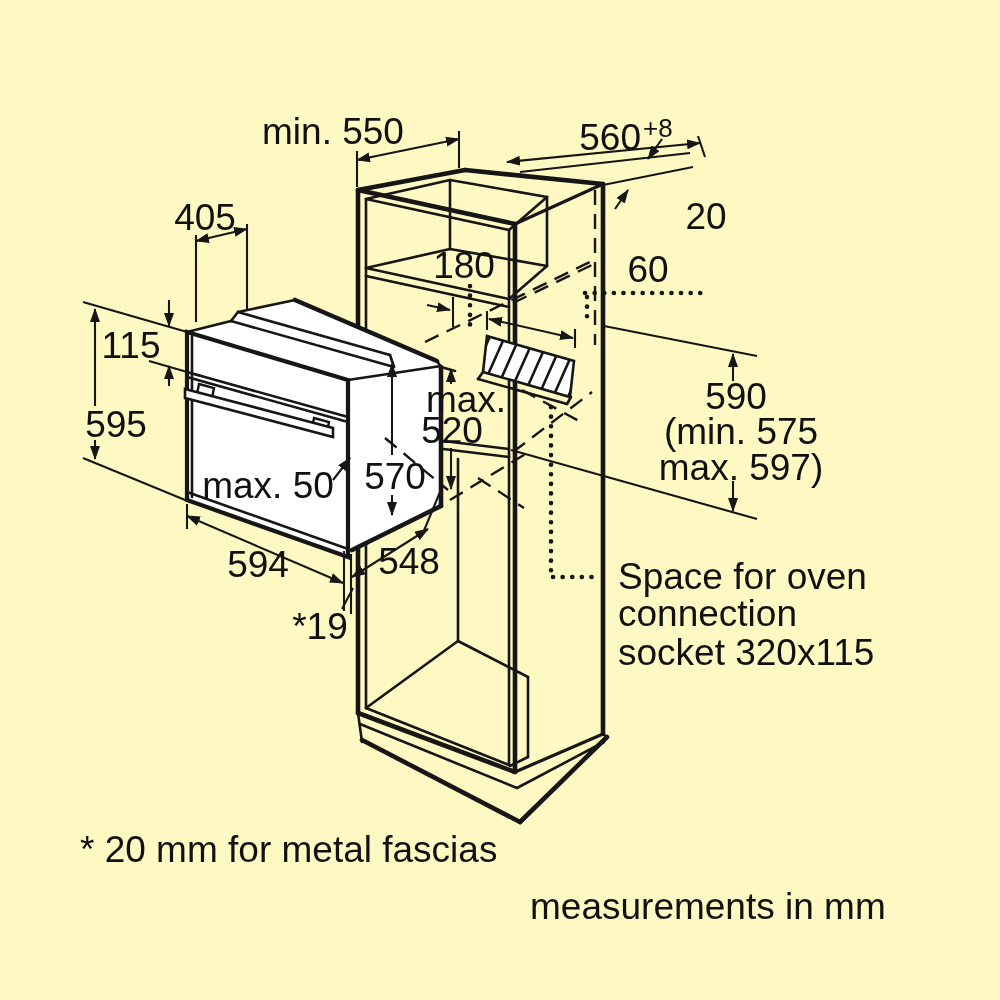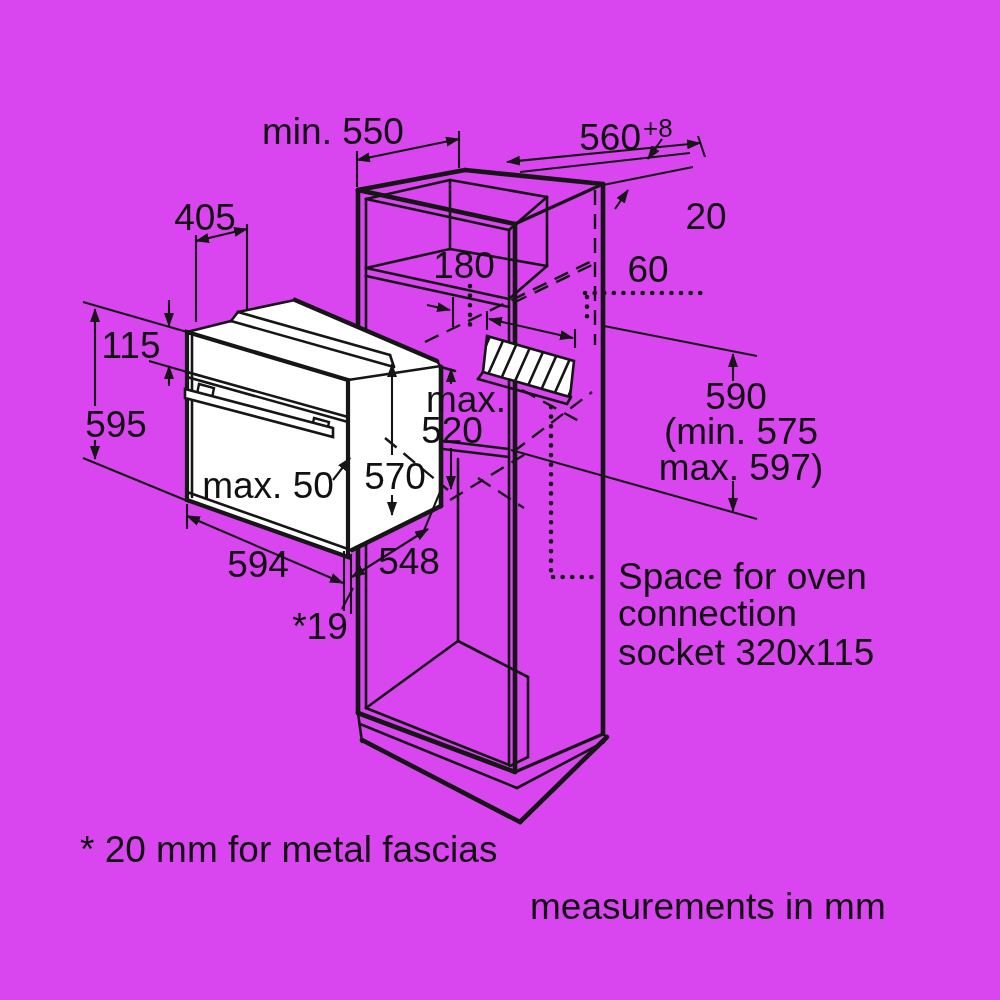--- a/index.html
+++ b/index.html
@@ -1,16 +1,16 @@
 <!DOCTYPE html>
 <html><head>
 <meta charset="utf-8">
 <style>
   html,body{margin:0;padding:0;background:#ffffff;}
-  .stage{width:1000px;height:1000px;position:relative;background:#d946ef;font-family:"Liberation Sans",sans-serif;}
+  .stage{width:1000px;height:1000px;position:relative;background:#fef9c3;font-family:"Liberation Sans",sans-serif;}
   svg{display:block;}
   .ln{stroke:#161616;stroke-width:2.6;fill:none;stroke-linecap:round;}
   .thick{stroke:#161616;stroke-width:4.6;fill:none;stroke-linecap:round;}
   .med{stroke:#161616;stroke-width:3.2;fill:none;stroke-linecap:round;}
   .dim{stroke:#161616;stroke-width:2.1;fill:none;}
   .dash{stroke:#161616;stroke-width:2.4;fill:none;stroke-dasharray:15 9;}
   .dots{stroke:#161616;stroke-width:4.6;fill:none;stroke-dasharray:0.1 9.5;stroke-linecap:round;}
   .whitefill{fill:#ffffff;stroke:none;}
   .lbl{fill:#111111;font-size:37px;font-family:"Liberation Sans",sans-serif;}
   .lbl-sup{fill:#111111;font-size:26px;font-family:"Liberation Sans",sans-serif;}

